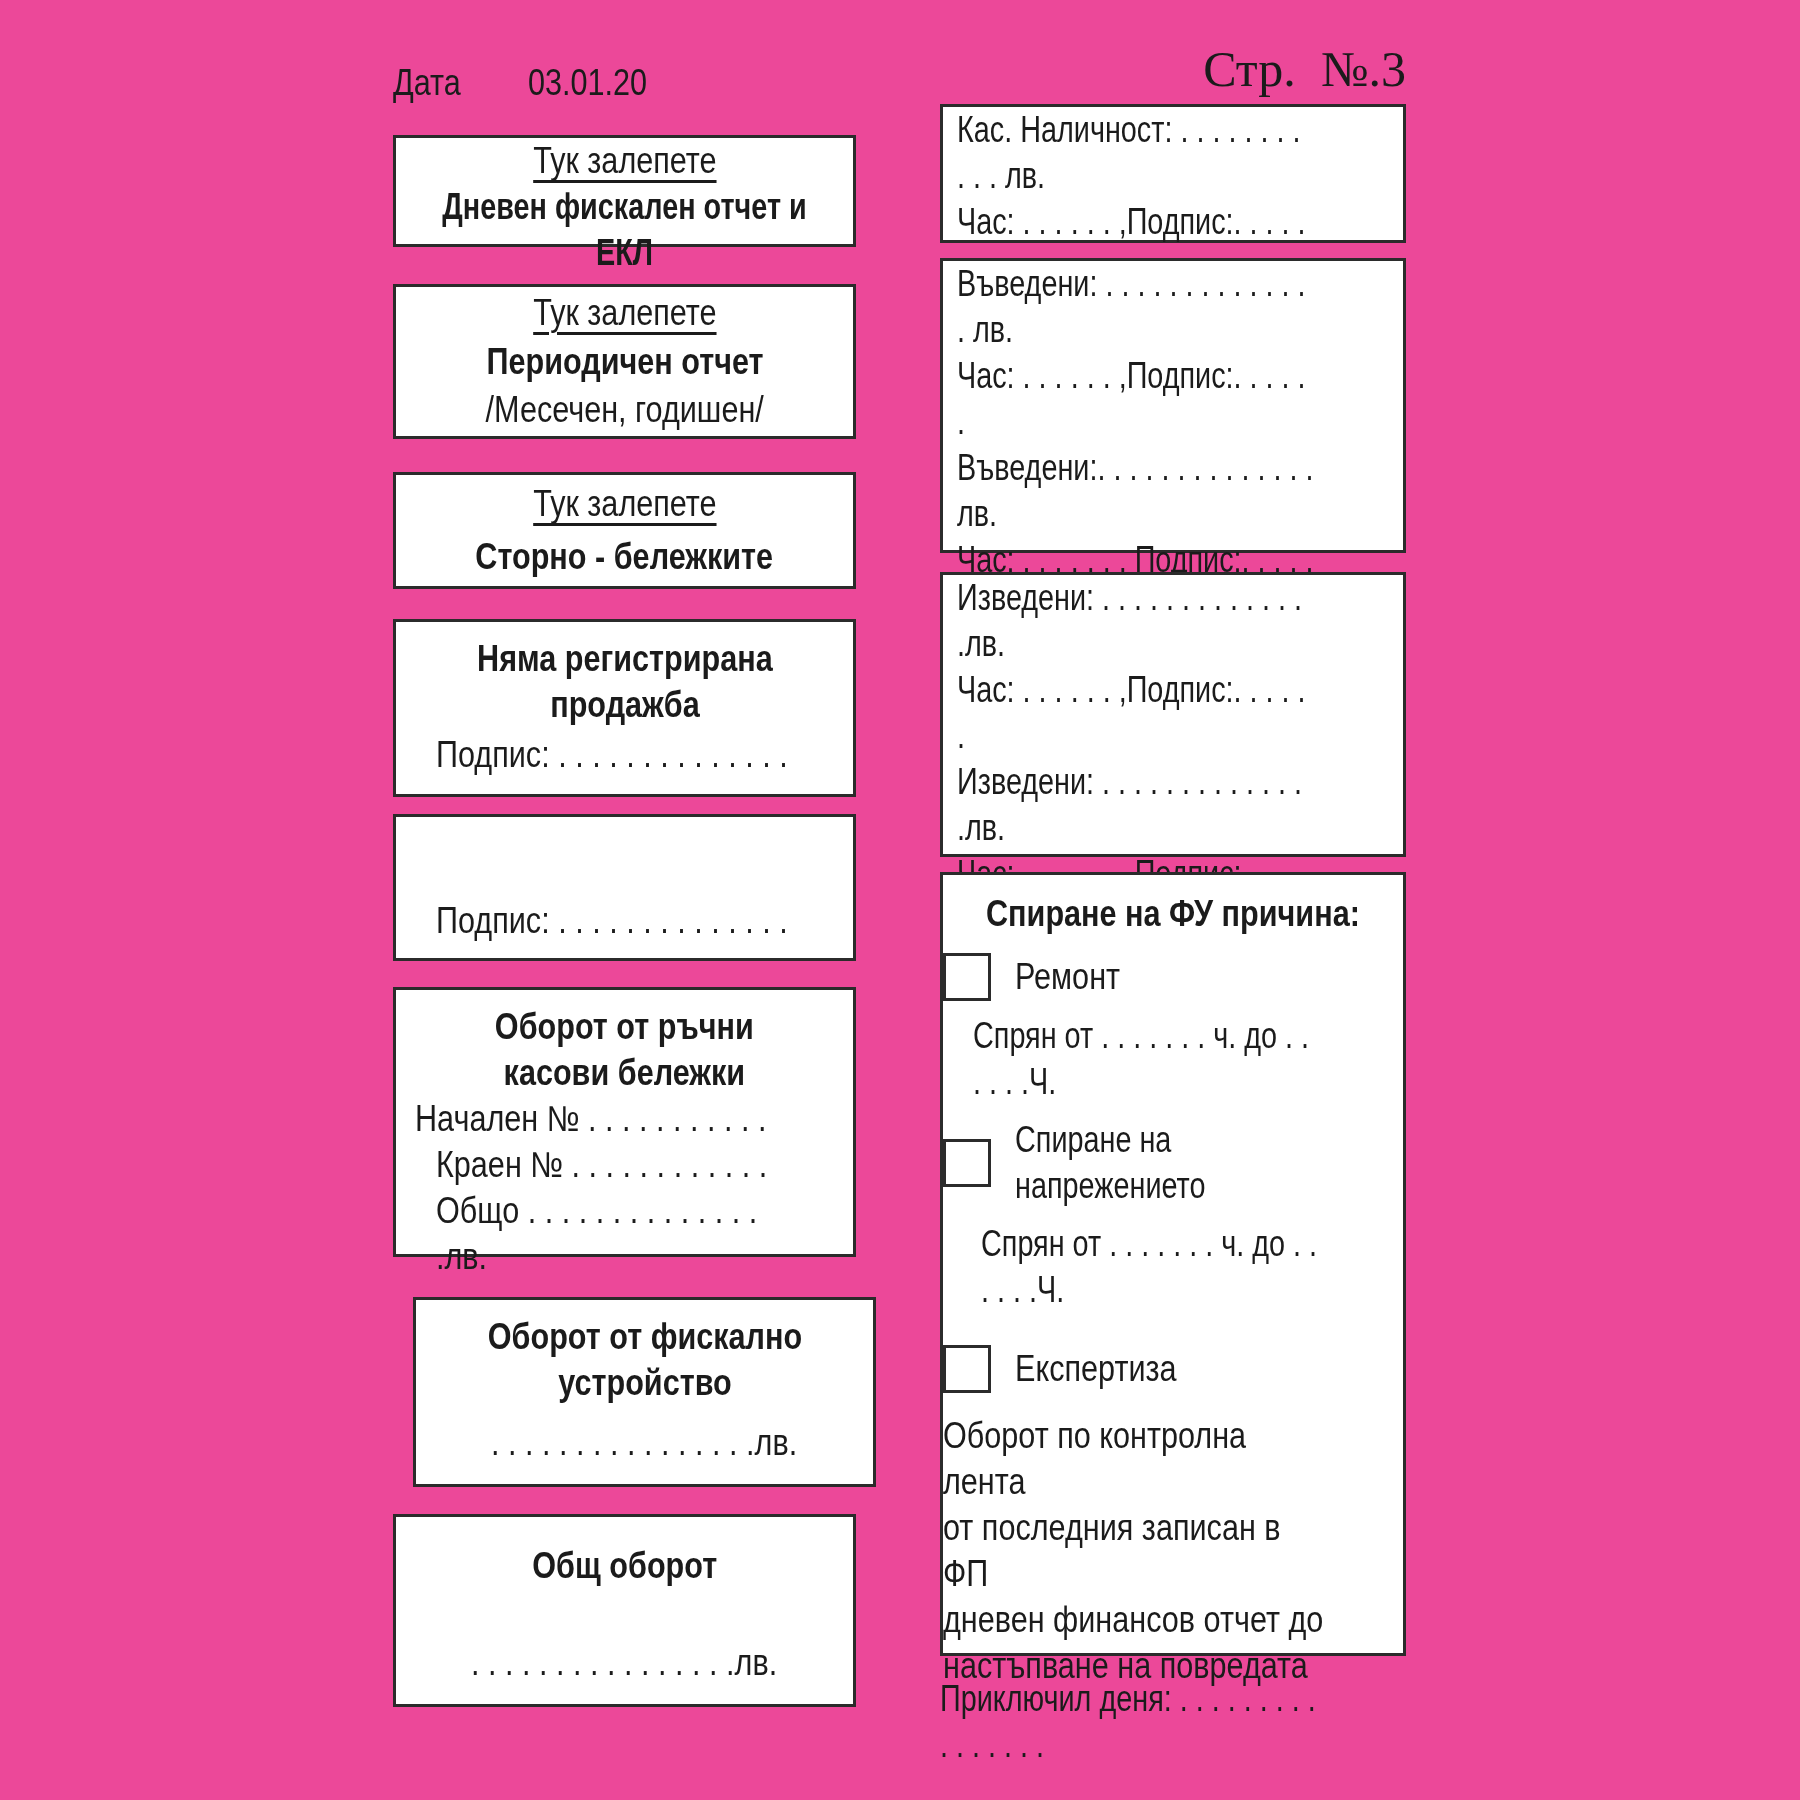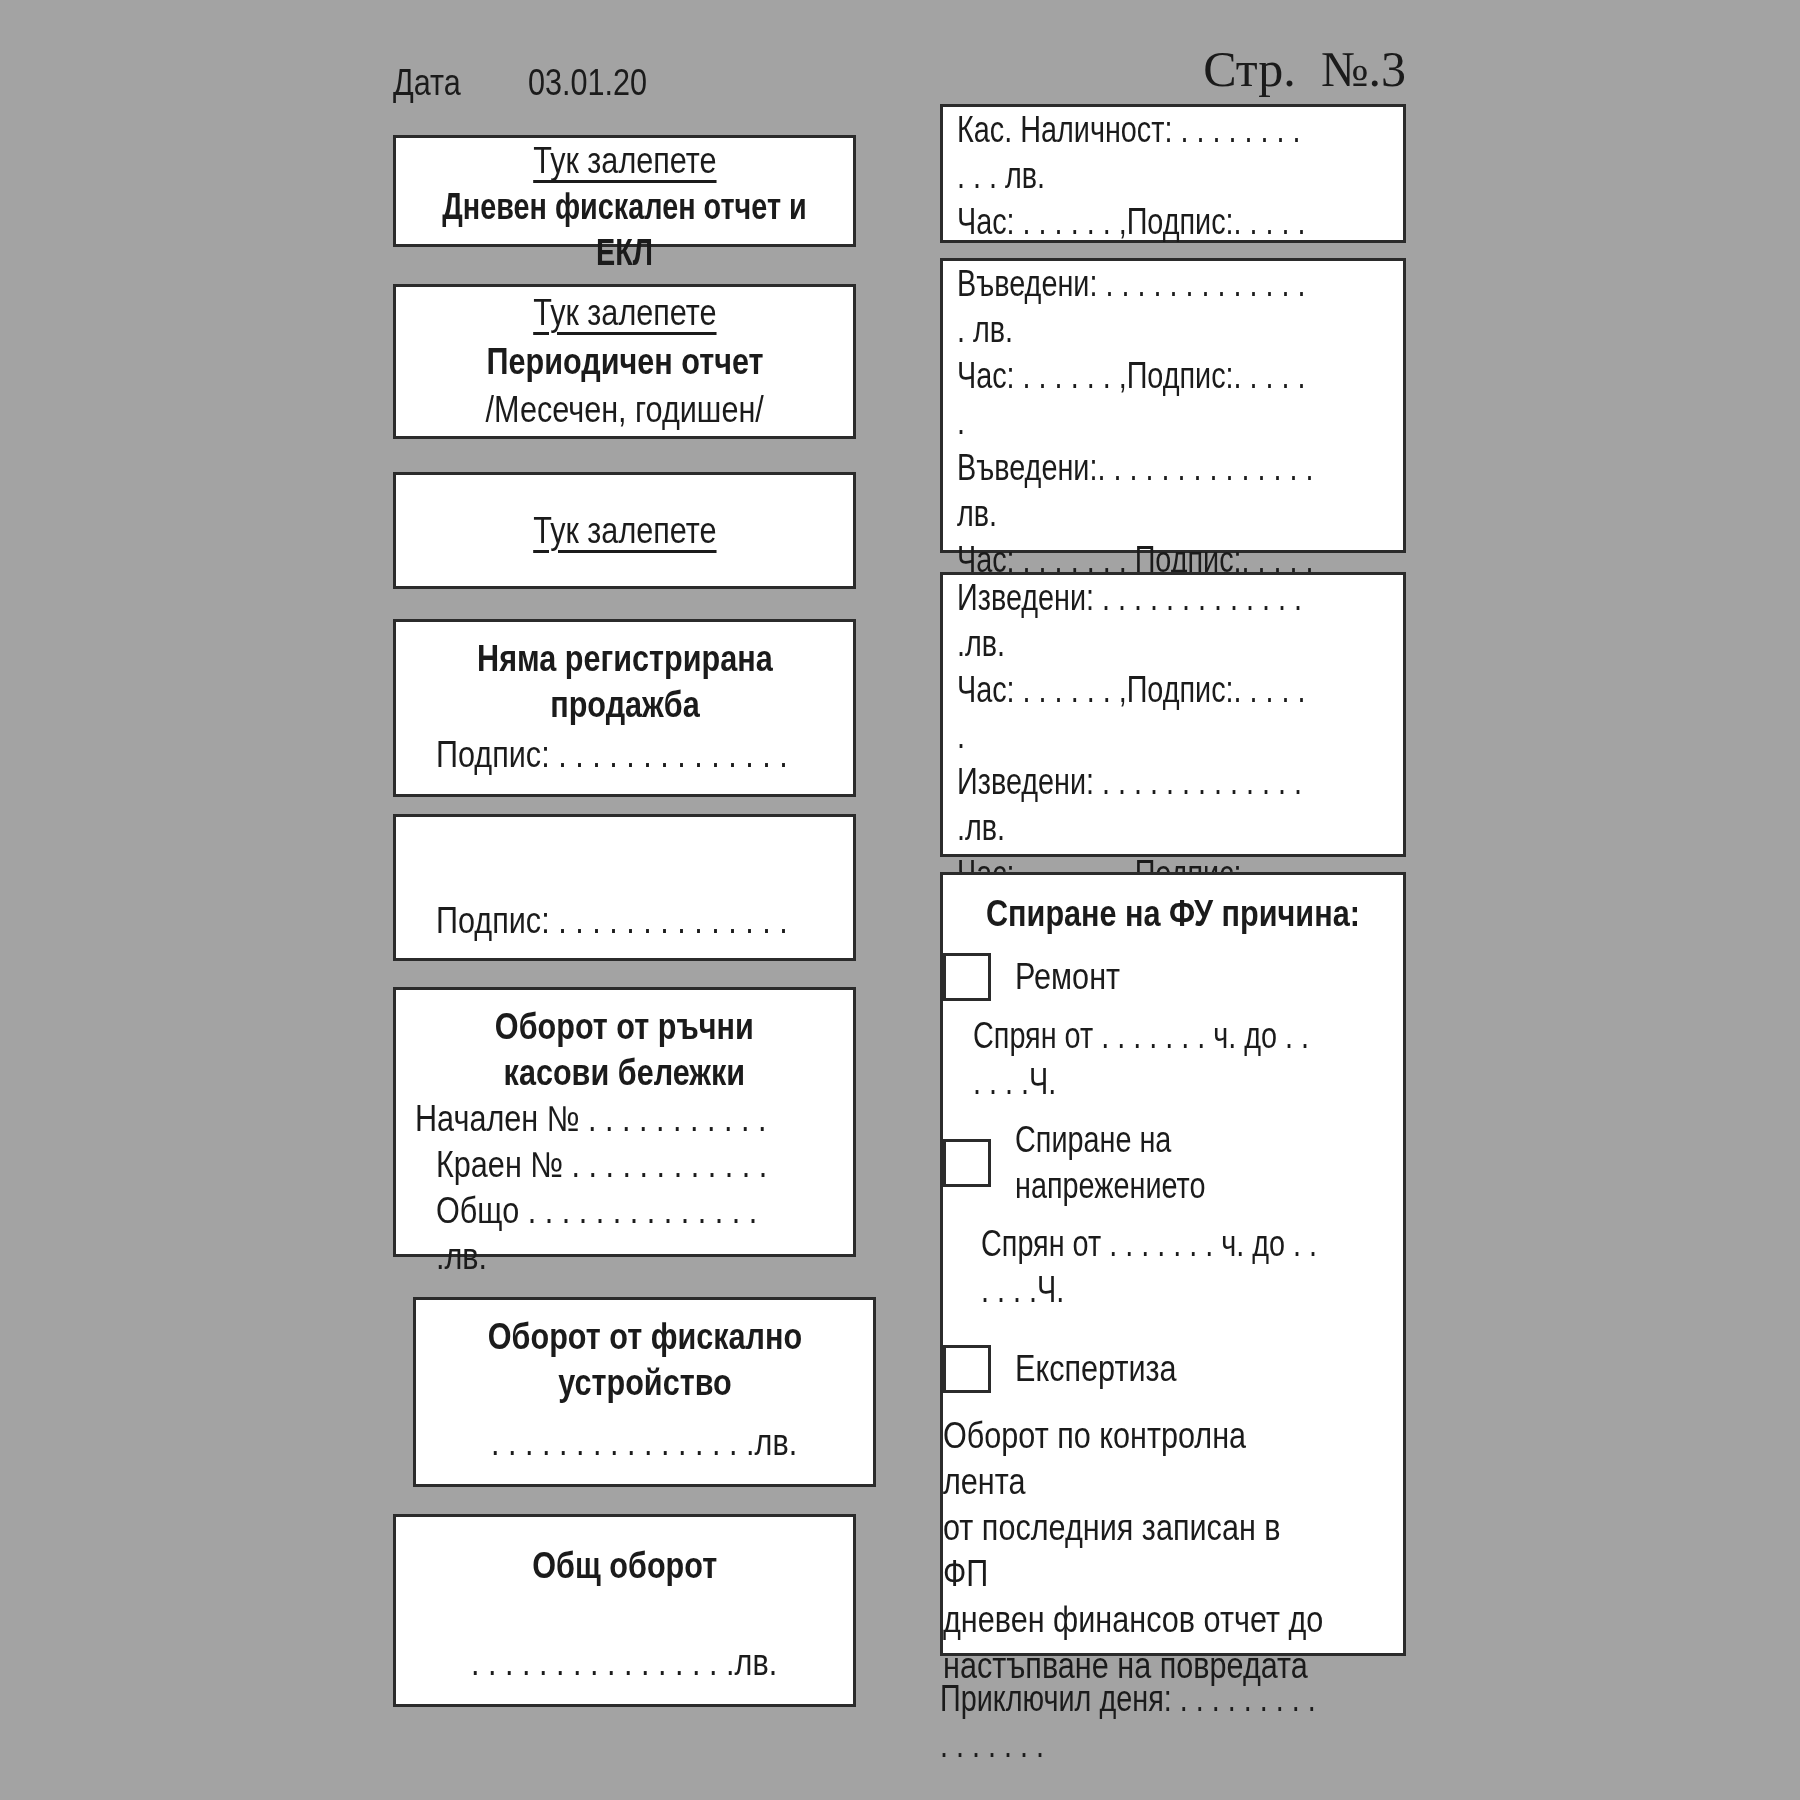--- a/index.html
+++ b/index.html
@@ -1,17 +1,17 @@
 <!DOCTYPE html>
 <html><head>
 <meta charset="utf-8">
 <style>
   html,body{margin:0;padding:0;background:#ffffff;}
   .page{
-    position:relative;width:1800px;height:1800px;background:#a3a3a3;
+    position:relative;width:1800px;height:1800px;background:#ec4899;
     font-family:"Liberation Sans","DejaVu Sans",sans-serif;
     color:#1b1b1b;overflow:hidden;
   }
   .box{
     position:absolute;border:3px solid #2b2b2b;background:#fff;
     box-sizing:border-box;display:flex;flex-direction:column;align-items:center;
   }
   .row-c{width:100%;text-align:center;}
   .row-l{width:100%;text-align:left;box-sizing:border-box;}
   .sp{display:inline-block;transform:scaleX(0.85);transform-origin:50% 50%;
@@ -58,20 +58,23 @@
     </div>
     <div class="row-c">
       <span class="sp">/Месечен, годишен/</span>
     </div>
   </div>
 
   <div class="box" style="left:393px;top:472px;width:463px;height:117px;justify-content:space-evenly;">
     <div class="row-c">
       <span class="sp inst">Тук залепете</span>
     </div>
+    <div class="row-c">
+      <span class="sp b">Сторно - бележките</span>
+    </div>
   </div>
 
   <div class="box" style="left:393px;top:619px;width:463px;height:178px;">
     <div class="row-c" style="margin-top:14px;">
       <span class="sp b">Няма регистрирана
 продажба</span>
     </div>
     <div class="row-l" style="margin-top:auto;margin-bottom:16px;padding-left:40px;">
       <span class="sp sp-l">Подпис: . . . . . . . . . . . . . .</span>
     </div>

